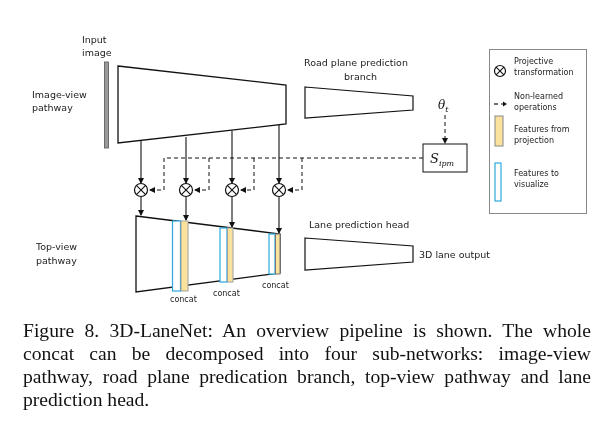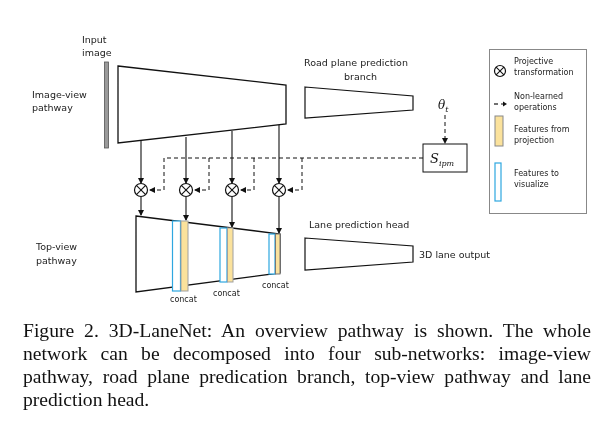--- a/index.html
+++ b/index.html
@@ -128,13 +128,13 @@
     <rect x="495" y="116" width="8" height="30" fill="#fbe29c" stroke="#888" stroke-width="1"></rect>
     <text class="lbl-sm" x="514" y="132">Features from</text>
     <text class="lbl-sm" x="514" y="143">projection</text>
 
     <rect x="495" y="163" width="6" height="38" fill="#fff" stroke="#2ea7e0" stroke-width="1.2"></rect>
     <text class="lbl-sm" x="514" y="176">Features to</text>
     <text class="lbl-sm" x="514" y="187">visualize</text>
   </g>
 </svg>
 
-<div class="caption"><span>Figure 2. </span><b>3D-LaneNet:</b><span> An overview pathway is shown.  The whole network can be decomposed into four sub-networks: image-view pathway, road plane predication branch, top-view pathway and lane prediction head.</span></div>
+<div class="caption"><span>Figure 8. </span><b>3D-LaneNet:</b><span> An overview pipeline is shown.  The whole concat can be decomposed into four sub-networks: image-view pathway, road plane predication branch, top-view pathway and lane prediction head.</span></div>
 
 </body></html>

